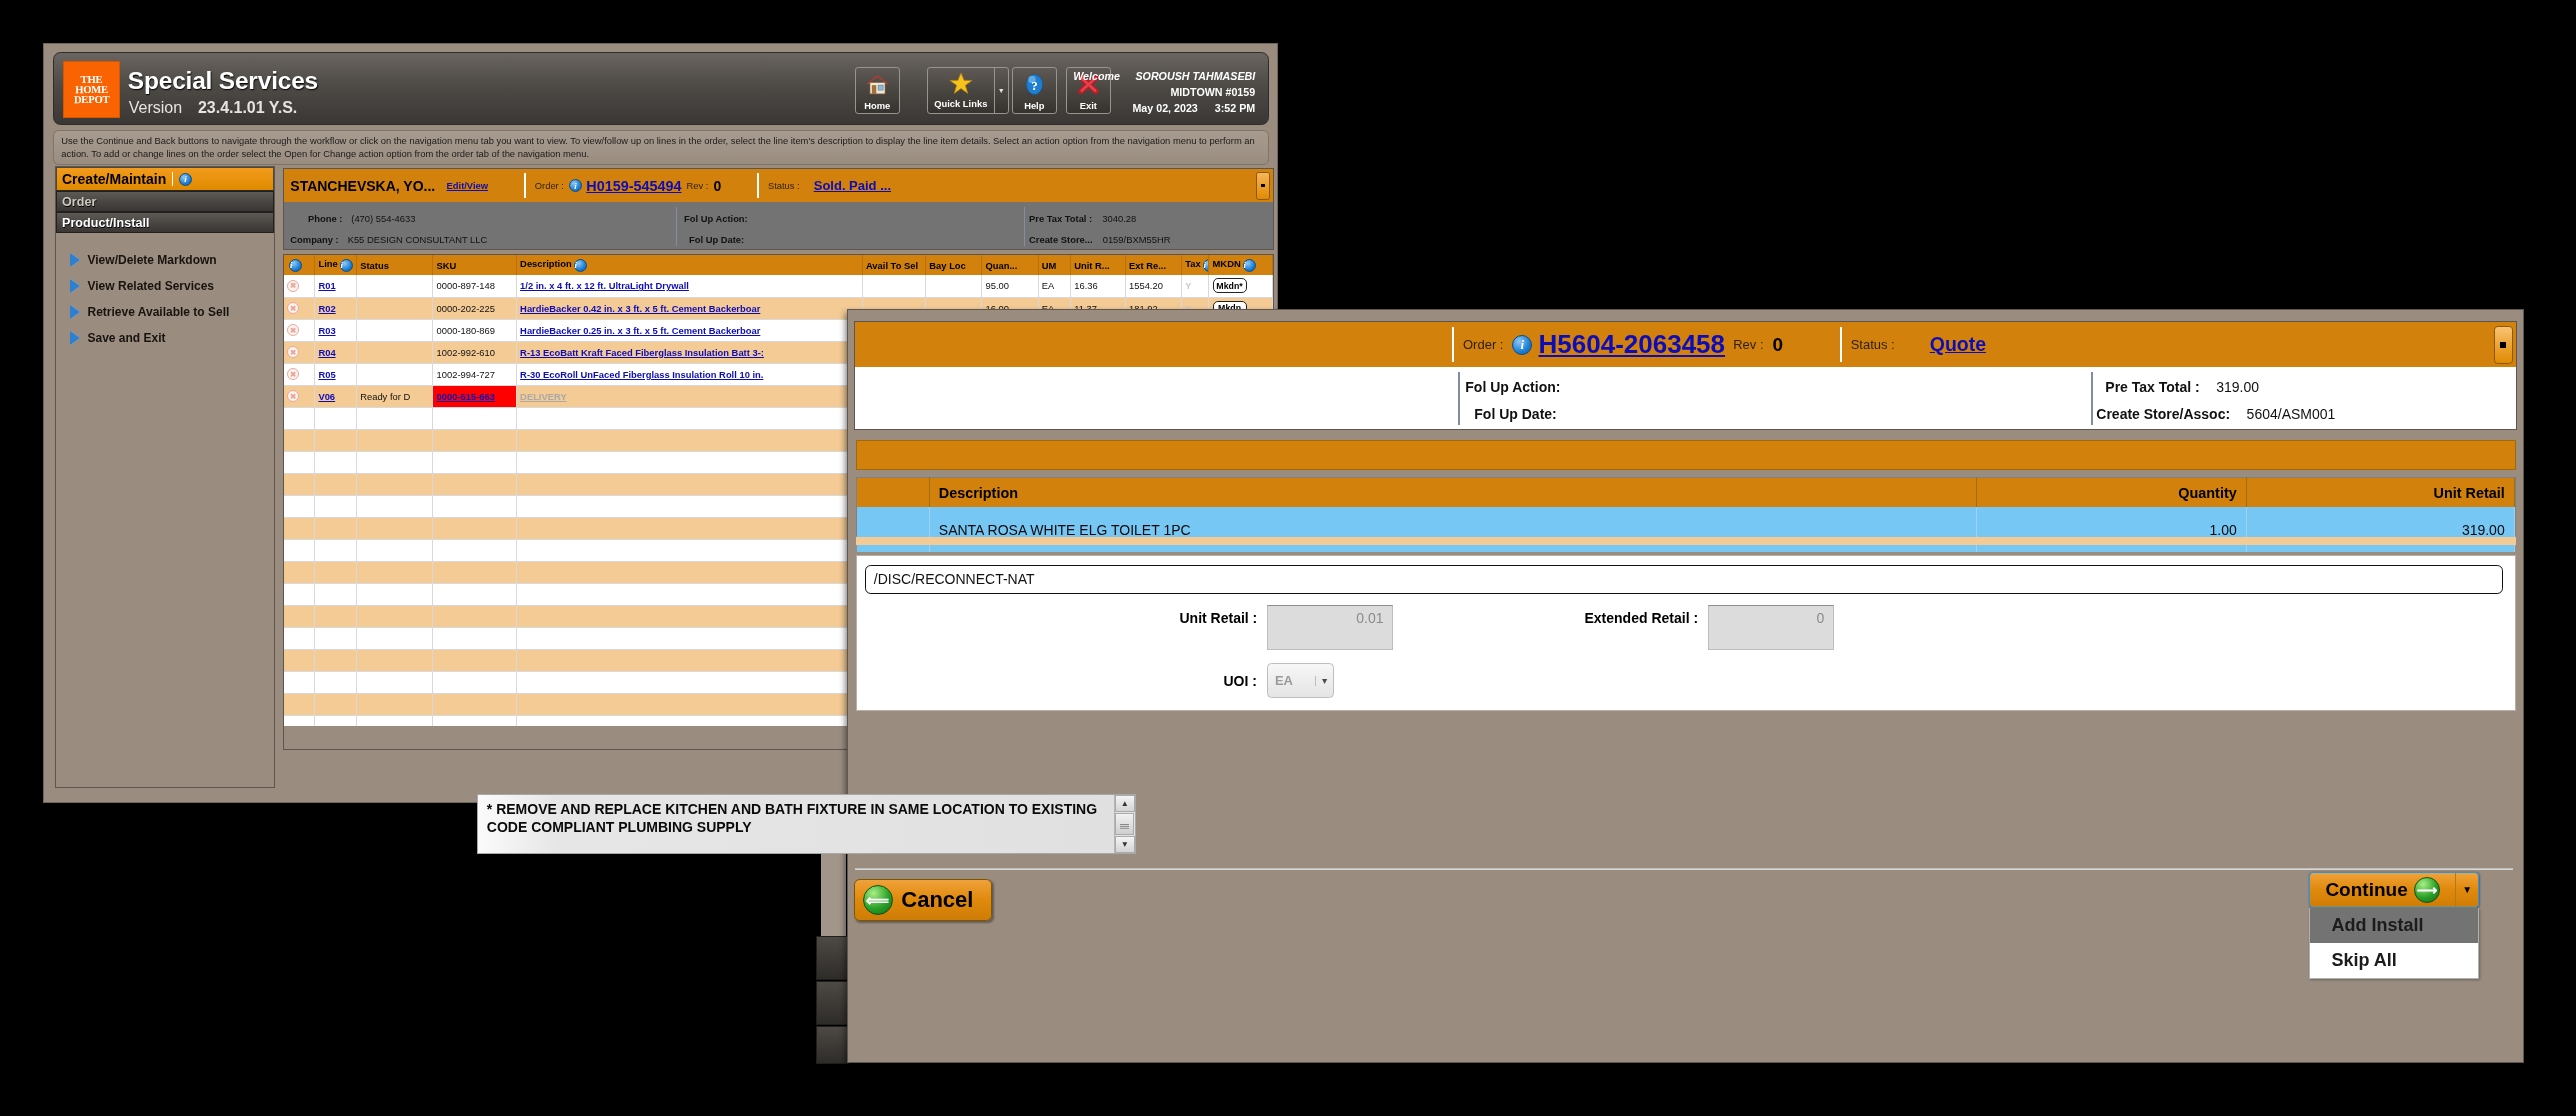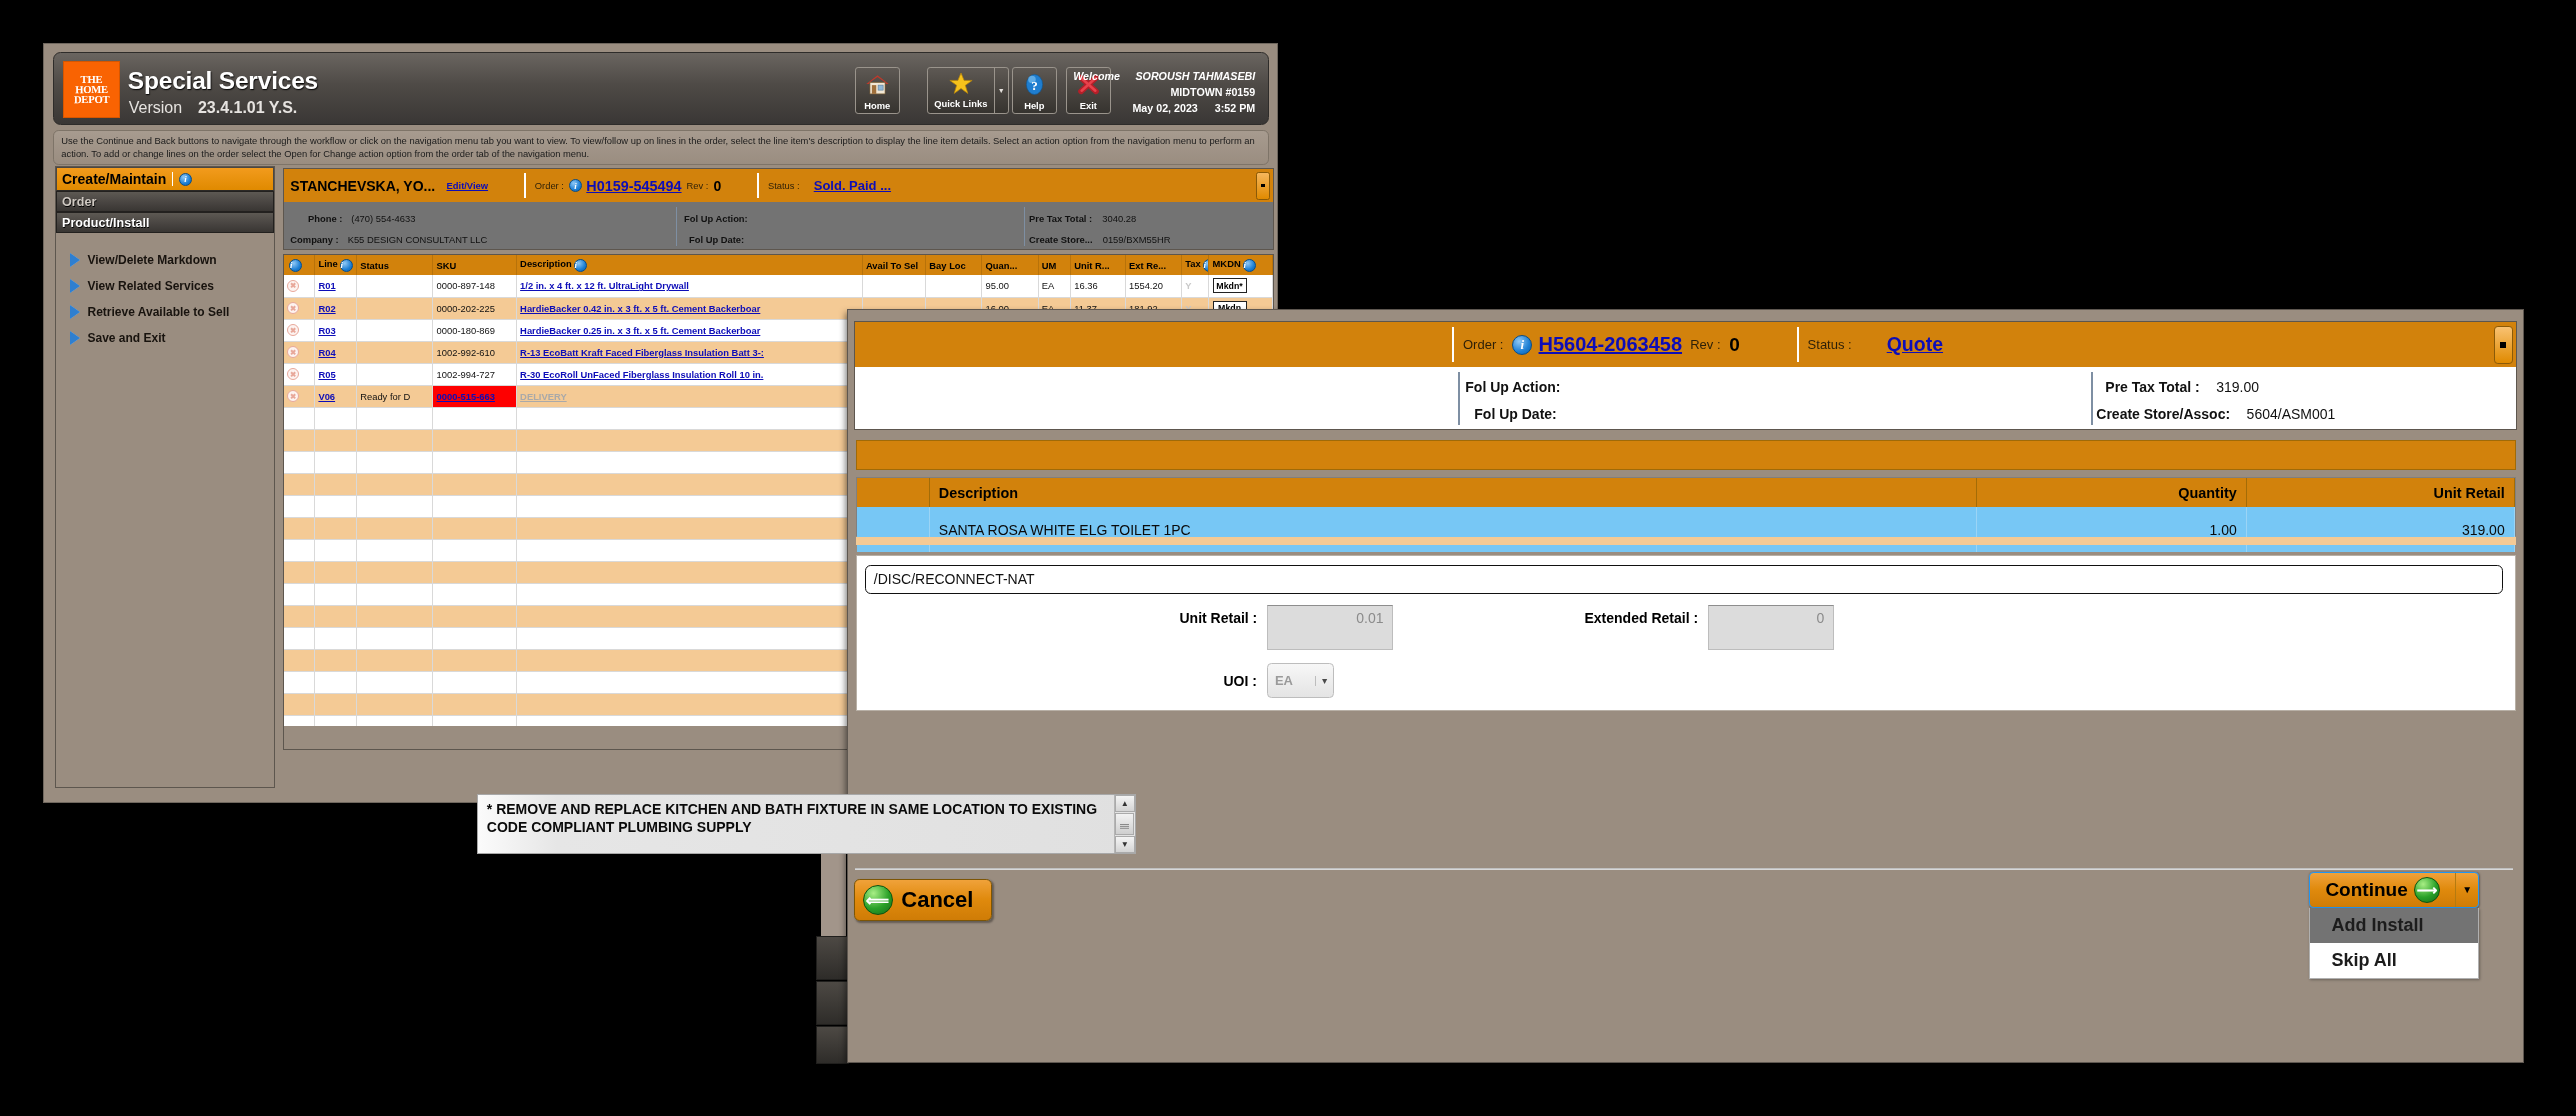--- a/index.html
+++ b/index.html
@@ -179,21 +179,21 @@
   .lnk { color:#0d0db8; text-decoration:underline; font-weight:bold; cursor:pointer; }
   .lnk-gray { color:#a9a9a9; text-decoration:underline; font-weight:bold; }
   .del-ico {
     width:12px; height:12px; border-radius:50%;
     border:1.3px solid #e8a89a; color:#e8a89a; font-size:7.5px; font-weight:bold;
     display:flex; align-items:center; justify-content:center; cursor:pointer;
     background:#fdf3f0;
   }
   .mkbtn {
     display:inline-block; min-width:34px; text-align:center;
-    background:#fff; border:1.3px solid #222; border-radius:0;
+    background:#fff; border:1.3px solid #222; border-radius:5px;
     font-size:8.8px; font-weight:bold; color:#000; padding:1.3px 2.5px; cursor:pointer;
   }
   .mkbtn.dis { border-color:#cbbfae; color:#b5a898; background:#f3e6d2; }
   .tax-y { color:#c9c9c9; font-weight:bold; }
   .grid-foot { position:absolute; left:0; bottom:0; width:100%; height:22.6px; background:#9a8d80; }
 
   
   .btn-orange {
     display:inline-flex; align-items:center; gap:5.7px;
     background:linear-gradient(to bottom,#f0a23a 0%,#e08a0d 48%,#cf7c06 100%);
@@ -217,21 +217,21 @@
     background:#9a8d80;
     border:0.6px solid #5e5750;
     box-shadow:-2.5px 2.5px 6.3px rgba(0,0,0,.5);
     overflow:hidden;
   }
   .fw-ohdr {
     position:absolute; left:6.3px; top:11.3px; width:1663px; height:109px;
     background:#fff; border:0.6px solid #5d564e;
   }
   .fw-ohdr-top { height:45px; background:#d2820c; display:flex; align-items:center; position:relative; }
-  .fw-olink { font-size:20px; font-weight:bold; color:#0d0db8; text-decoration:underline; cursor:pointer; }
+  .fw-olink { font-size:26px; font-weight:bold; color:#0d0db8; text-decoration:underline; cursor:pointer; }
   .fw-okey { font-size:13px; color:#2c1f08; }
   .fw-oval { font-size:19px; font-weight:bold; color:#000; }
   .fw-statuslink { font-size:19.5px; font-weight:bold; color:#0d0db8; text-decoration:underline; cursor:pointer; }
   .fw-collapse {
     position:absolute; right:3.8px; top:3.8px; width:19px; height:38px;
     background:linear-gradient(to bottom,#f9c272 0%,#e08a00 100%);
     border:0.6px solid #8a5a08; border-radius:3.8px;
     display:flex; align-items:center; justify-content:center; cursor:pointer;
   }
   .fw-collapse i { display:block; width:5.7px;height:5.7px;background:#000; }

